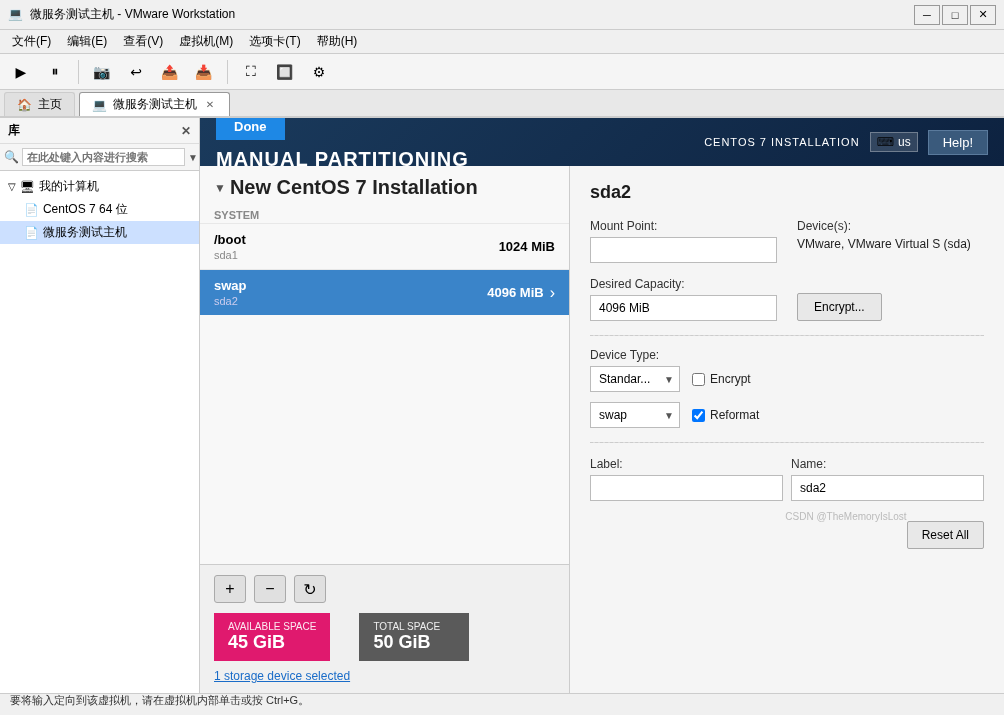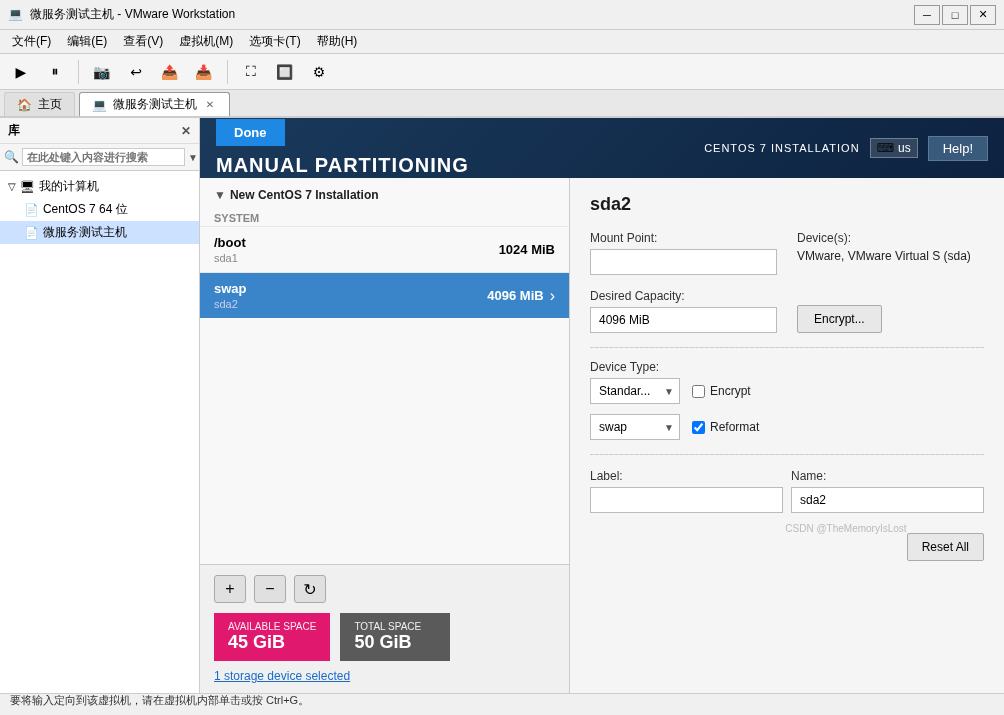--- a/index.html
+++ b/index.html
@@ -144,21 +144,21 @@
       display: flex;
       flex-direction: column;
       background: #f0f0f0;
       overflow: hidden;
     }
 
     
     .install-header {
       background: #1a3a5c;
       background-image: linear-gradient(135deg, #1a3a5c 0%, #0d2240 100%);
-      height: 60px;
+      height: 48px;
       display: flex;
       align-items: center;
       padding: 0 16px;
       justify-content: space-between;
     }
     .install-title {
       color: white;
       font-size: 20px;
       font-weight: bold;
       letter-spacing: 1px;
@@ -212,21 +212,21 @@
       border-right: 1px solid #ccc;
       display: flex;
       flex-direction: column;
     }
     .partition-header-row {
       padding: 10px 14px 6px;
       display: flex;
       align-items: center;
     }
     .partition-expand { color: #555; margin-right: 4px; cursor: pointer; }
-    .partition-install-title { font-size: 12px; font-weight: bold; color: #222; }
+    .partition-install-title { font-size: 20px; font-weight: bold; color: #222; }
 
     .partition-list { flex: 1; overflow-y: auto; }
     .partition-group { margin-bottom: 12px; }
     .partition-group-label {
       padding: 4px 14px 2px;
       font-size: 11px;
       color: #888;
       font-weight: bold;
       text-transform: uppercase;
     }
@@ -274,21 +274,21 @@
       border-radius: 3px;
     }
 
     .space-info { display: flex; gap: 10px; }
     .space-box {
       padding: 8px 14px;
       color: white;
       min-width: 110px;
     }
     .space-box.available { background: #e0196e; }
-    .space-box.total { background: #5a5a5a; }
+    .space-box.total { background: #5a5a5a; margin-left: 19px; }
     .space-box-label { font-size: 10px; text-transform: uppercase; opacity: 0.9; }
     .space-box-value { font-size: 18px; font-weight: bold; }
 
     .storage-link {
       color: #1a6cc8;
       text-decoration: underline;
       cursor: pointer;
       font-size: 12px;
       margin-top: 8px;
     }

